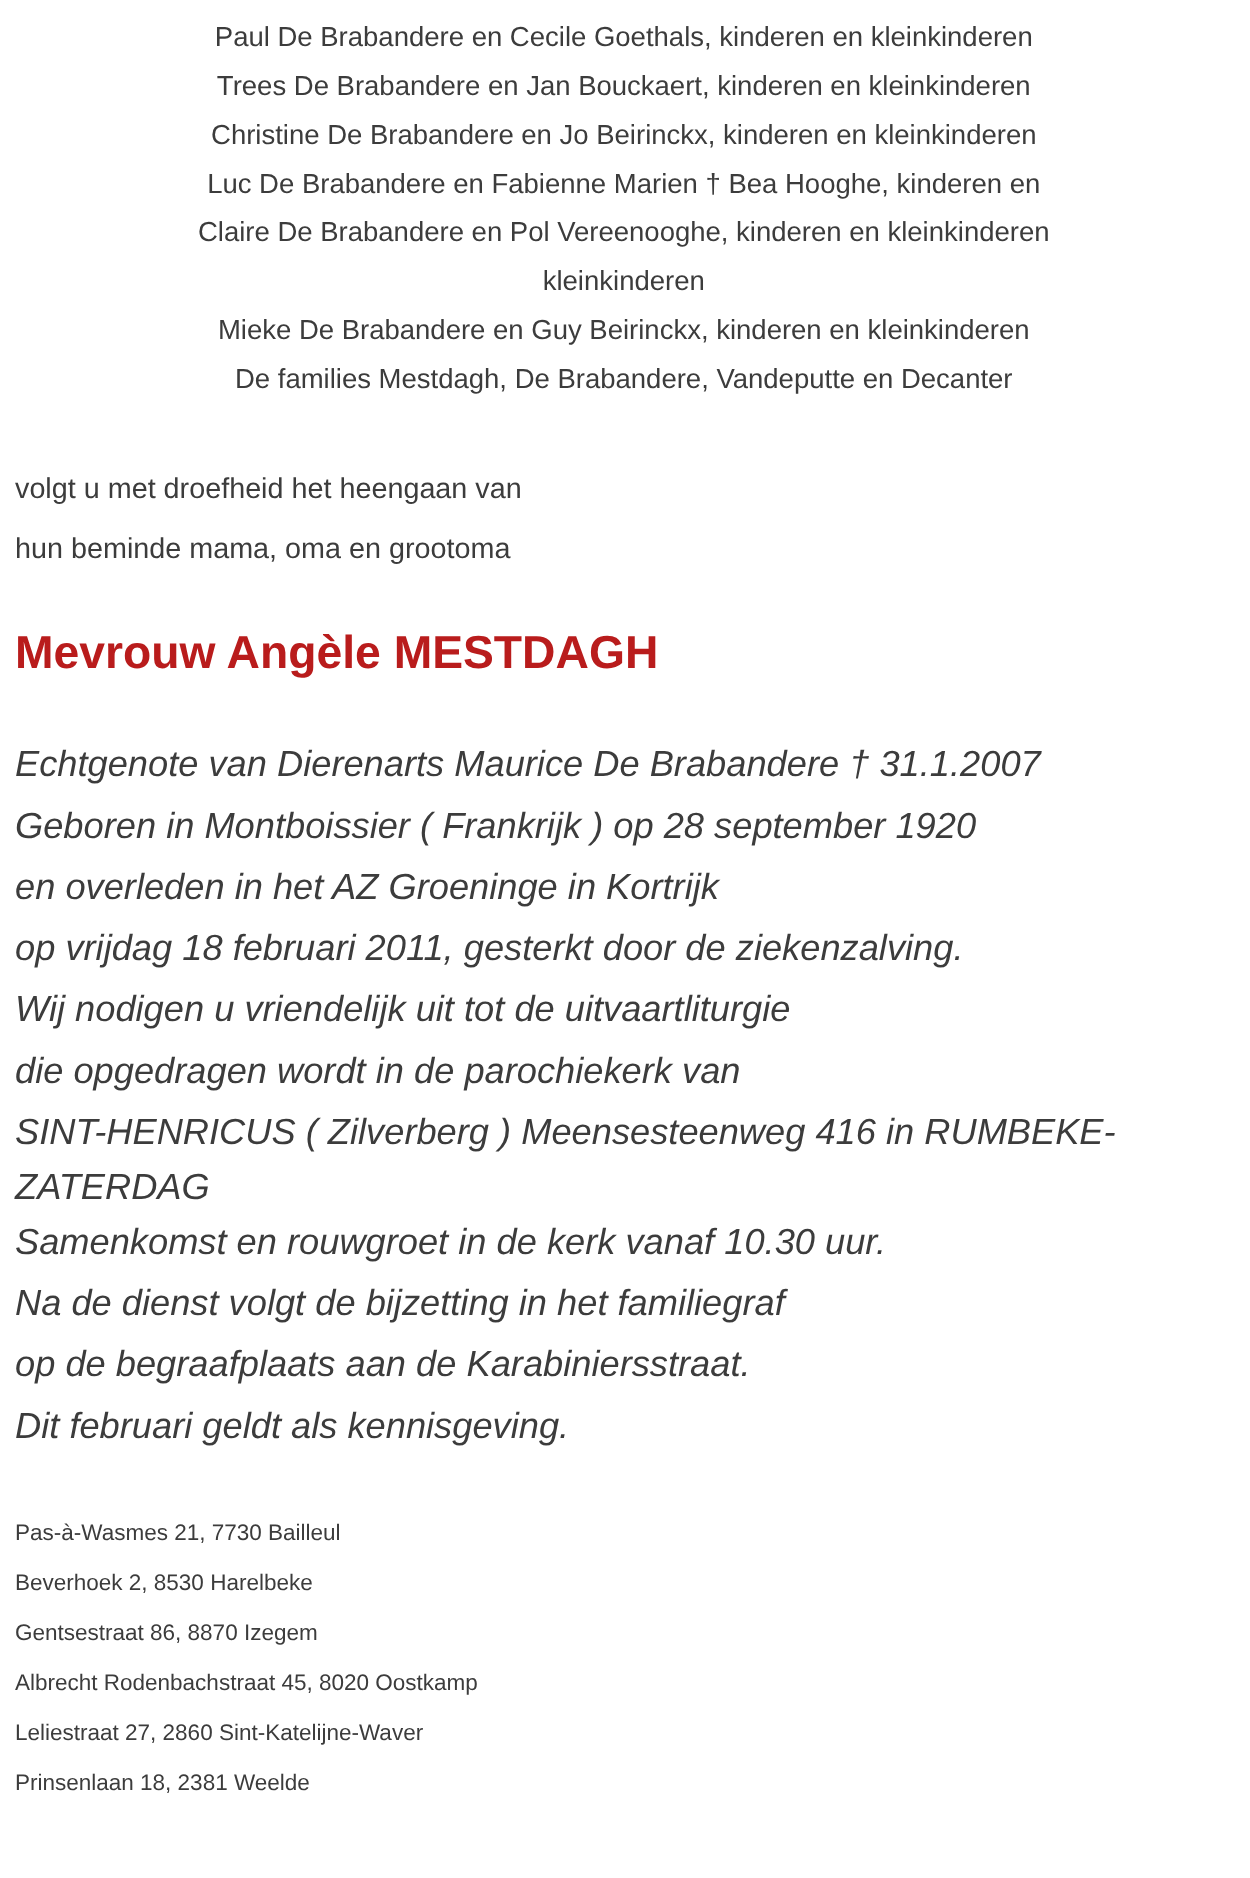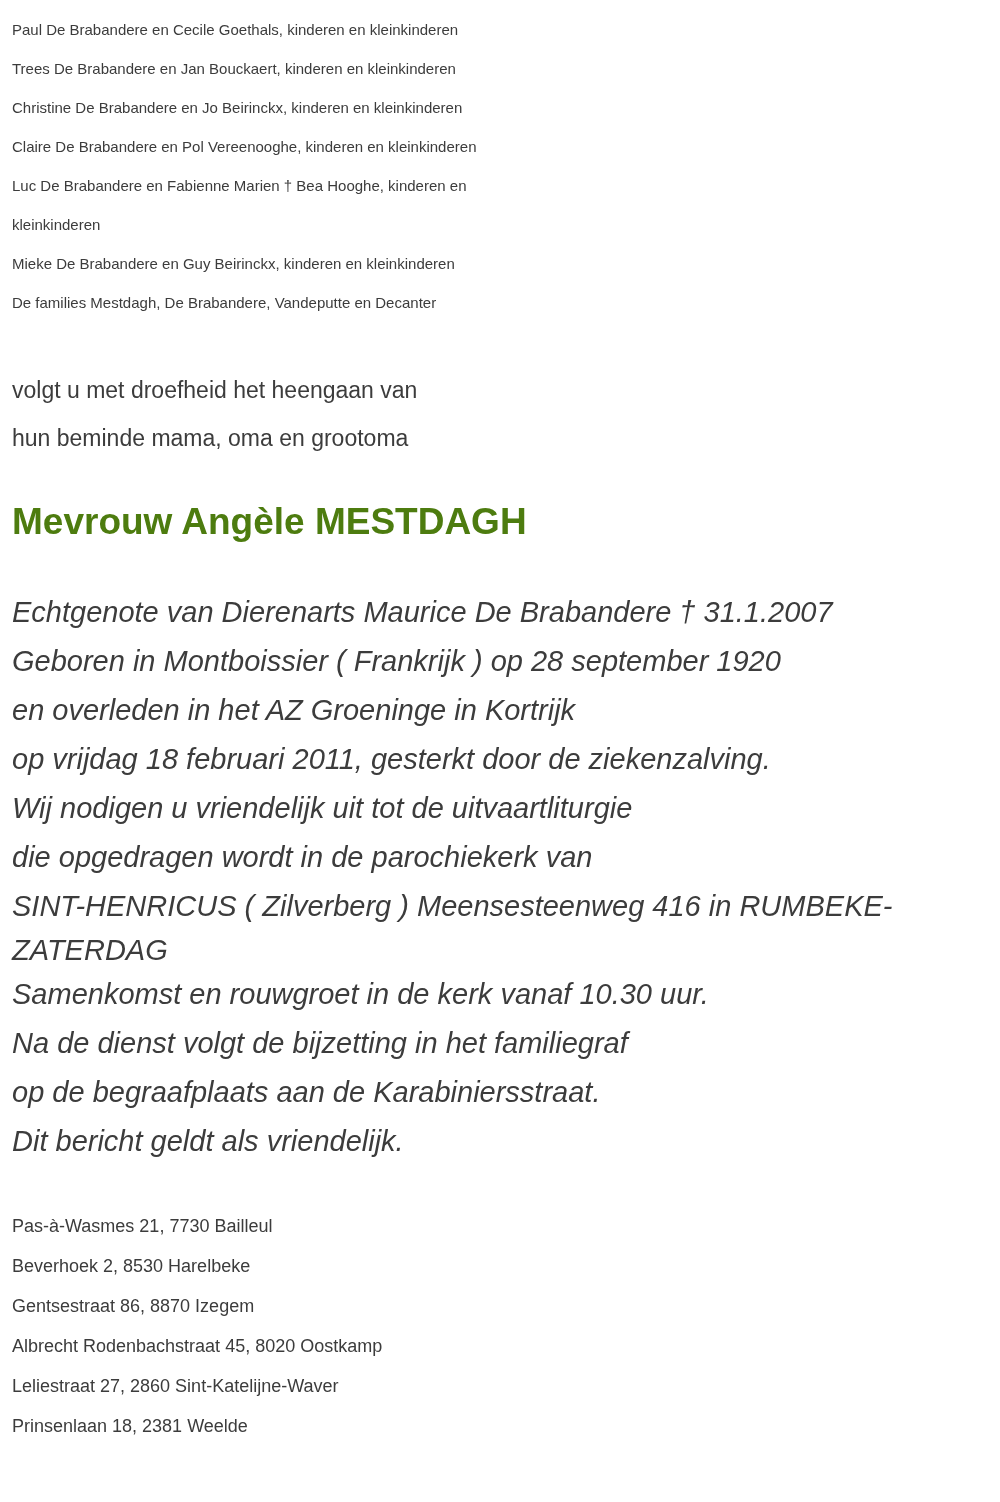--- a/index.html
+++ b/index.html
@@ -12,36 +12,37 @@
     height: 1502px;
     overflow: hidden;
     font-family: "Liberation Sans", "DejaVu Sans", sans-serif;
     color: #3c3c3c;
     -webkit-font-smoothing: antialiased;
   }
   .page {
     padding: 10px 14px 0 12px;
   }
   .family-block .line {
-    font-size: 15px;
+    font-size: 22px;
     line-height: 39px;
     white-space: nowrap;
+    text-align: center;
   }
   .spacer-a { height: 44px; }
   .intro-block .line {
     font-size: 23px;
     line-height: 48px;
     white-space: nowrap;
   }
   .title {
     font-size: 37px;
     font-weight: 700;
     line-height: 48px;
     margin: 36px 0 42px 0;
-    color: #4d7c0f;
+    color: #b91c1c;
     white-space: nowrap;
   }
   .body-block .line {
     font-size: 29px;
     line-height: 49px;
     white-space: nowrap;
     font-style: italic;
   }
   .body-block .line.tight {
     line-height: 39px;
@@ -55,22 +56,22 @@
 </style>
 </head>
 <body>
 
 <div class="page">
 
   <div class="family-block">
     <div class="line">Paul De Brabandere en Cecile Goethals, kinderen en kleinkinderen</div>
     <div class="line">Trees De Brabandere en Jan Bouckaert, kinderen en kleinkinderen</div>
     <div class="line">Christine De Brabandere en Jo Beirinckx, kinderen en kleinkinderen</div>
+    <div class="line">Luc De Brabandere en Fabienne Marien † Bea Hooghe, kinderen en</div>
     <div class="line">Claire De Brabandere en Pol Vereenooghe, kinderen en kleinkinderen</div>
-    <div class="line">Luc De Brabandere en Fabienne Marien † Bea Hooghe, kinderen en</div>
     <div class="line">kleinkinderen</div>
     <div class="line">Mieke De Brabandere en Guy Beirinckx, kinderen en kleinkinderen</div>
     <div class="line">De families Mestdagh, De Brabandere, Vandeputte en Decanter</div>
   </div>
 
   <div class="spacer-a"></div>
 
   <div class="intro-block">
     <div class="line">volgt u met droefheid het heengaan van</div>
     <div class="line">hun beminde mama, oma en grootoma</div>
@@ -83,21 +84,21 @@
     <div class="line">Geboren in Montboissier ( Frankrijk ) op 28 september 1920</div>
     <div class="line">en overleden in het AZ Groeninge in Kortrijk</div>
     <div class="line">op vrijdag 18 februari 2011, gesterkt door de ziekenzalving.</div>
     <div class="line">Wij nodigen u vriendelijk uit tot de uitvaartliturgie</div>
     <div class="line">die opgedragen wordt in de parochiekerk van</div>
     <div class="line">SINT-HENRICUS ( Zilverberg ) Meensesteenweg 416 in RUMBEKE-</div>
     <div class="line tight">ZATERDAG</div>
     <div class="line">Samenkomst en rouwgroet in de kerk vanaf 10.30 uur.</div>
     <div class="line">Na de dienst volgt de bijzetting in het familiegraf</div>
     <div class="line">op de begraafplaats aan de Karabiniersstraat.</div>
-    <div class="line">Dit bericht geldt als vriendelijk.</div>
+    <div class="line">Dit februari geldt als kennisgeving.</div>
   </div>
 
   <div class="spacer-b"></div>
 
   <div class="address-block">
     <div class="line">Pas-à-Wasmes 21, 7730 Bailleul</div>
     <div class="line">Beverhoek 2, 8530 Harelbeke</div>
     <div class="line">Gentsestraat 86, 8870 Izegem</div>
     <div class="line">Albrecht Rodenbachstraat 45, 8020 Oostkamp</div>
     <div class="line">Leliestraat 27, 2860 Sint-Katelijne-Waver</div>

